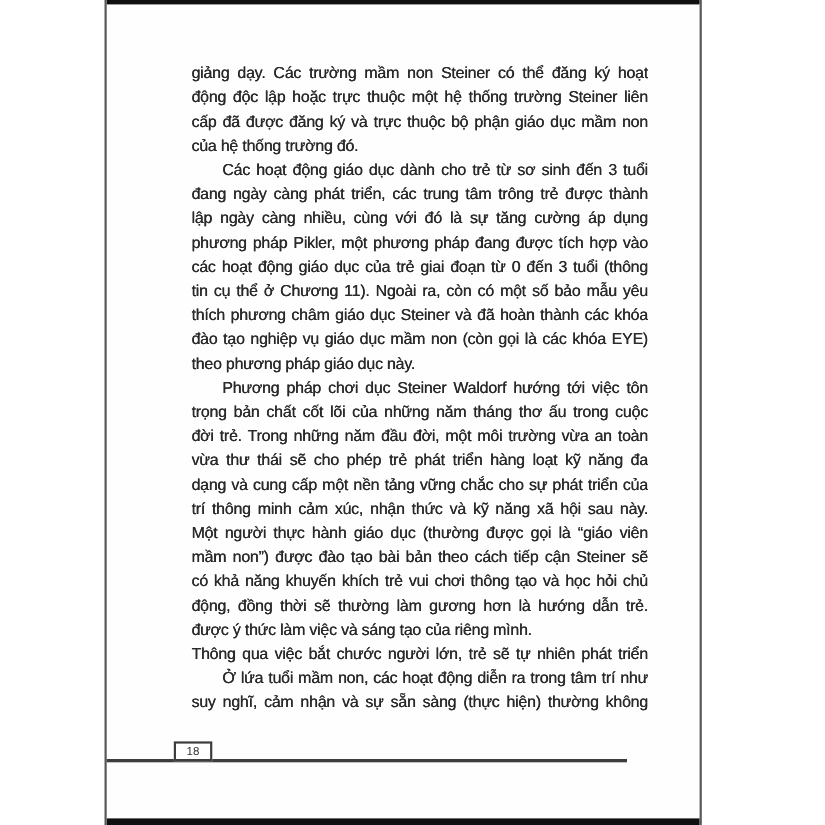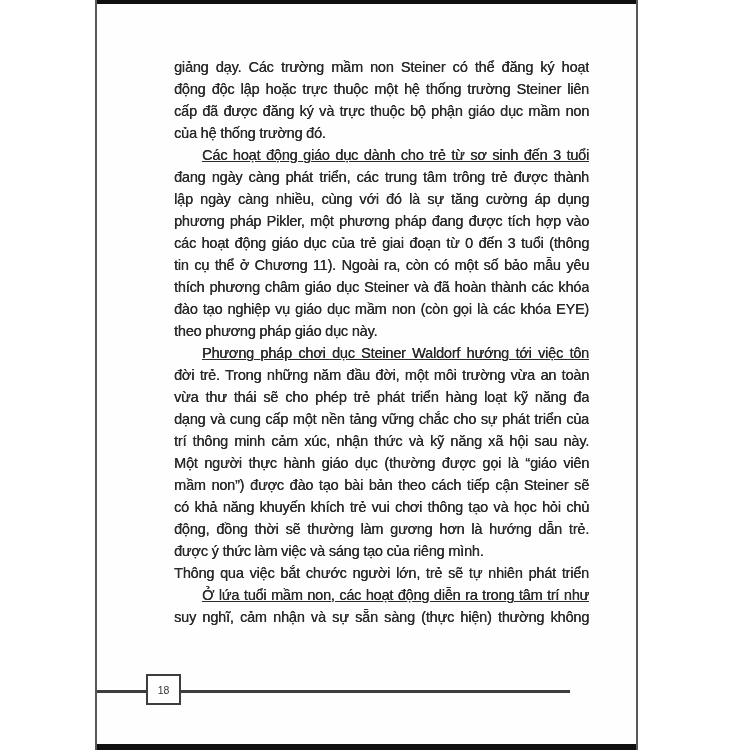--- a/index.html
+++ b/index.html
@@ -27,28 +27,28 @@
     color: var(--text, #2a2a2a);
     font-size: 14.5px; line-height: 22px; letter-spacing: -0.2px;
     text-shadow: 0.25px 0 0 currentColor;
   }
   .line {
     text-align: justify;
     text-align-last: justify;
     overflow: hidden; max-height: 22px;
   }
   .line.end   { text-align-last: left; }
-  .line.indent { text-indent: 28px; text-decoration: underline; }
+  .line.indent { text-indent: 28px; }
 
   .footer-rule {
     position: absolute; left: 97px; top: 690px; width: 473px; height: 3px;
     background: var(--rule, #3d3d3d);
   }
   .page-num-box {
-    position: absolute; left: 146px; top: 674px; width: 35px; height: 31px;
+    position: absolute; left: 158px; top: 674px; width: 35px; height: 18px;
     box-sizing: border-box; background: #ffffff; border: 2px solid var(--rule, #3d3d3d);
     display: flex; align-items: center; justify-content: center;
     font-size: 10.5px; color: #333333; z-index: 2;
   }
   .running-title {
     position: absolute; left: 202px; top: 676px; height: 13px; line-height: 13px;
     font-size: 9px; font-style: italic; font-weight: bold;
     letter-spacing: 0.45px; color: #3a3a3a; white-space: nowrap;
   }
 </style>
@@ -72,20 +72,21 @@
       <div class="line indent">Các hoạt động giáo dục dành cho trẻ từ sơ sinh đến 3 tuổi</div>
       <div class="line">đang ngày càng phát triển, các trung tâm trông trẻ được thành</div>
       <div class="line">lập ngày càng nhiều, cùng với đó là sự tăng cường áp dụng</div>
       <div class="line">phương pháp Pikler, một phương pháp đang được tích hợp vào</div>
       <div class="line">các hoạt động giáo dục của trẻ giai đoạn từ 0 đến 3 tuổi (thông</div>
       <div class="line">tin cụ thể ở Chương 11). Ngoài ra, còn có một số bảo mẫu yêu</div>
       <div class="line">thích phương châm giáo dục Steiner và đã hoàn thành các khóa</div>
       <div class="line">đào tạo nghiệp vụ giáo dục mầm non (còn gọi là các khóa EYE)</div>
       <div class="line end">theo phương pháp giáo dục này.</div>
       <div class="line indent">Phương pháp chơi dục Steiner Waldorf hướng tới việc tôn</div>
+      <div class="line">trọng bản chất cốt lõi của những năm tháng thơ ấu trong cuộc</div>
       <div class="line">đời trẻ. Trong những năm đầu đời, một môi trường vừa an toàn</div>
       <div class="line">vừa thư thái sẽ cho phép trẻ phát triển hàng loạt kỹ năng đa</div>
       <div class="line">dạng và cung cấp một nền tảng vững chắc cho sự phát triển của</div>
       <div class="line">trí thông minh cảm xúc, nhận thức và kỹ năng xã hội sau này.</div>
       <div class="line">Một người thực hành giáo dục (thường được gọi là “giáo viên</div>
       <div class="line">mầm non”) được đào tạo bài bản theo cách tiếp cận Steiner sẽ</div>
       <div class="line">có khả năng khuyến khích trẻ vui chơi thông tạo và học hỏi chủ</div>
       <div class="line">động, đồng thời sẽ thường làm gương hơn là hướng dẫn trẻ.</div>
       <div class="line end">được ý thức làm việc và sáng tạo của riêng mình.</div>
       <div class="line">Thông qua việc bắt chước người lớn, trẻ sẽ tự nhiên phát triển</div>

